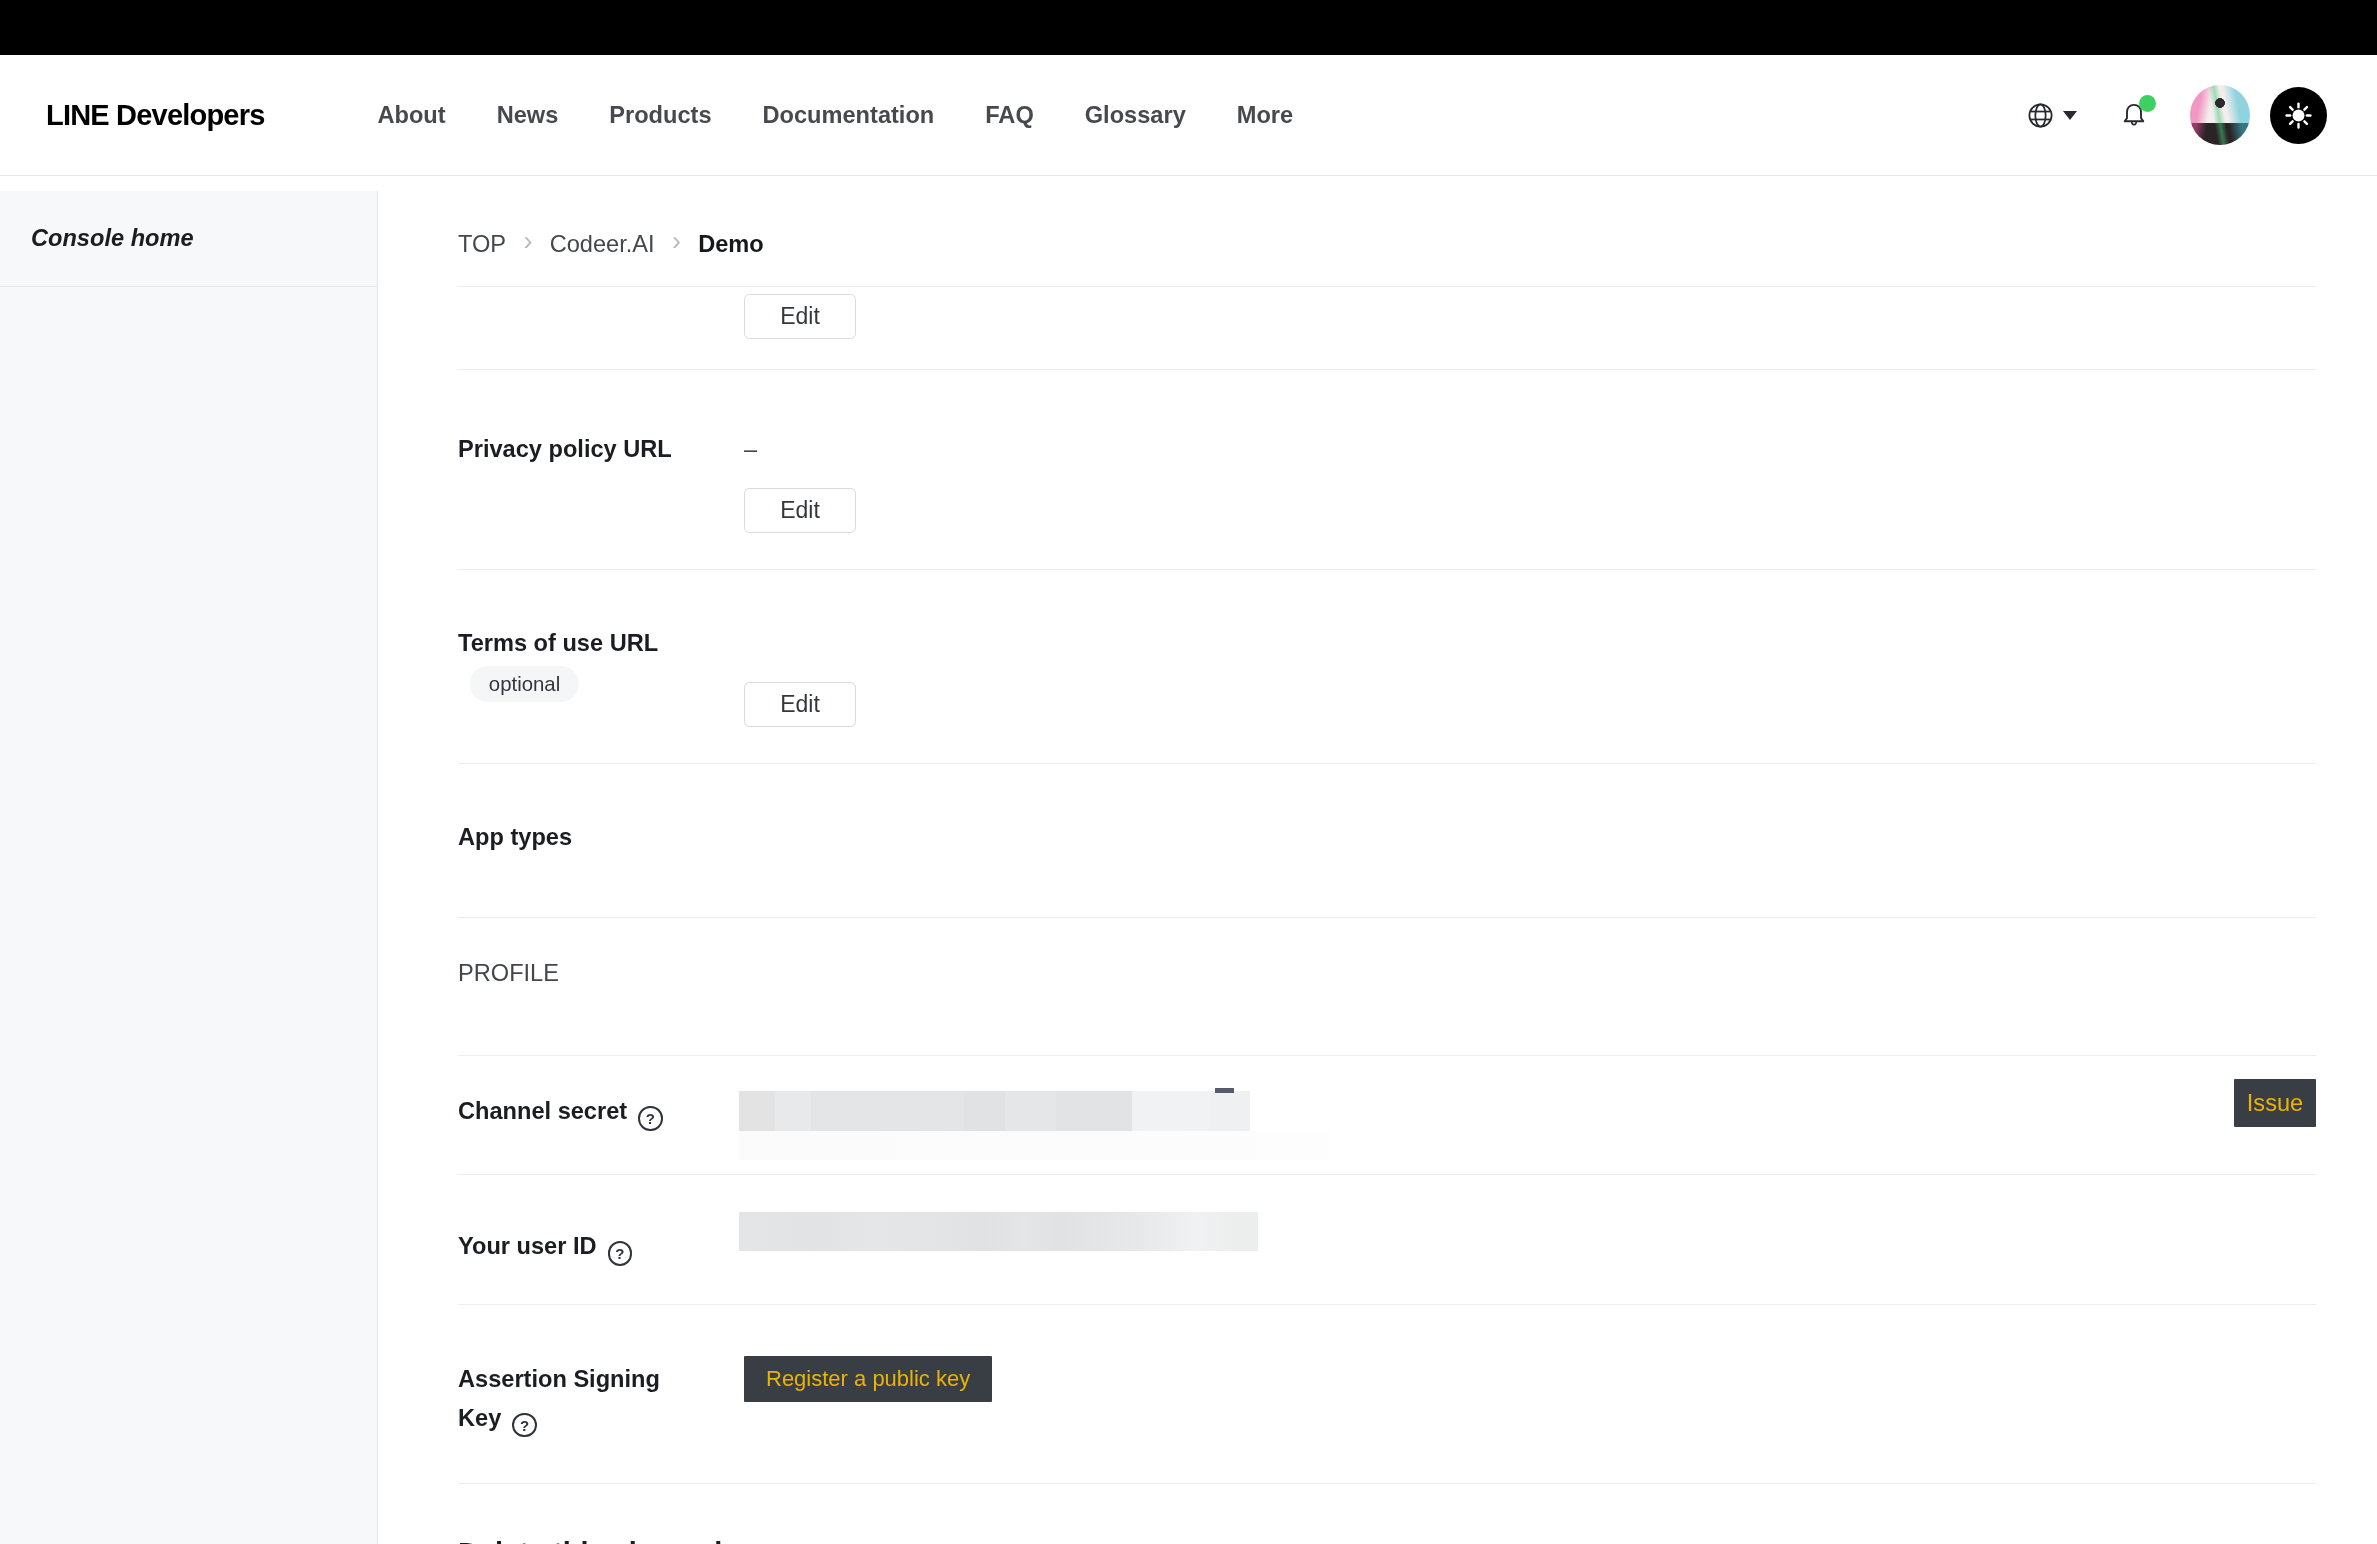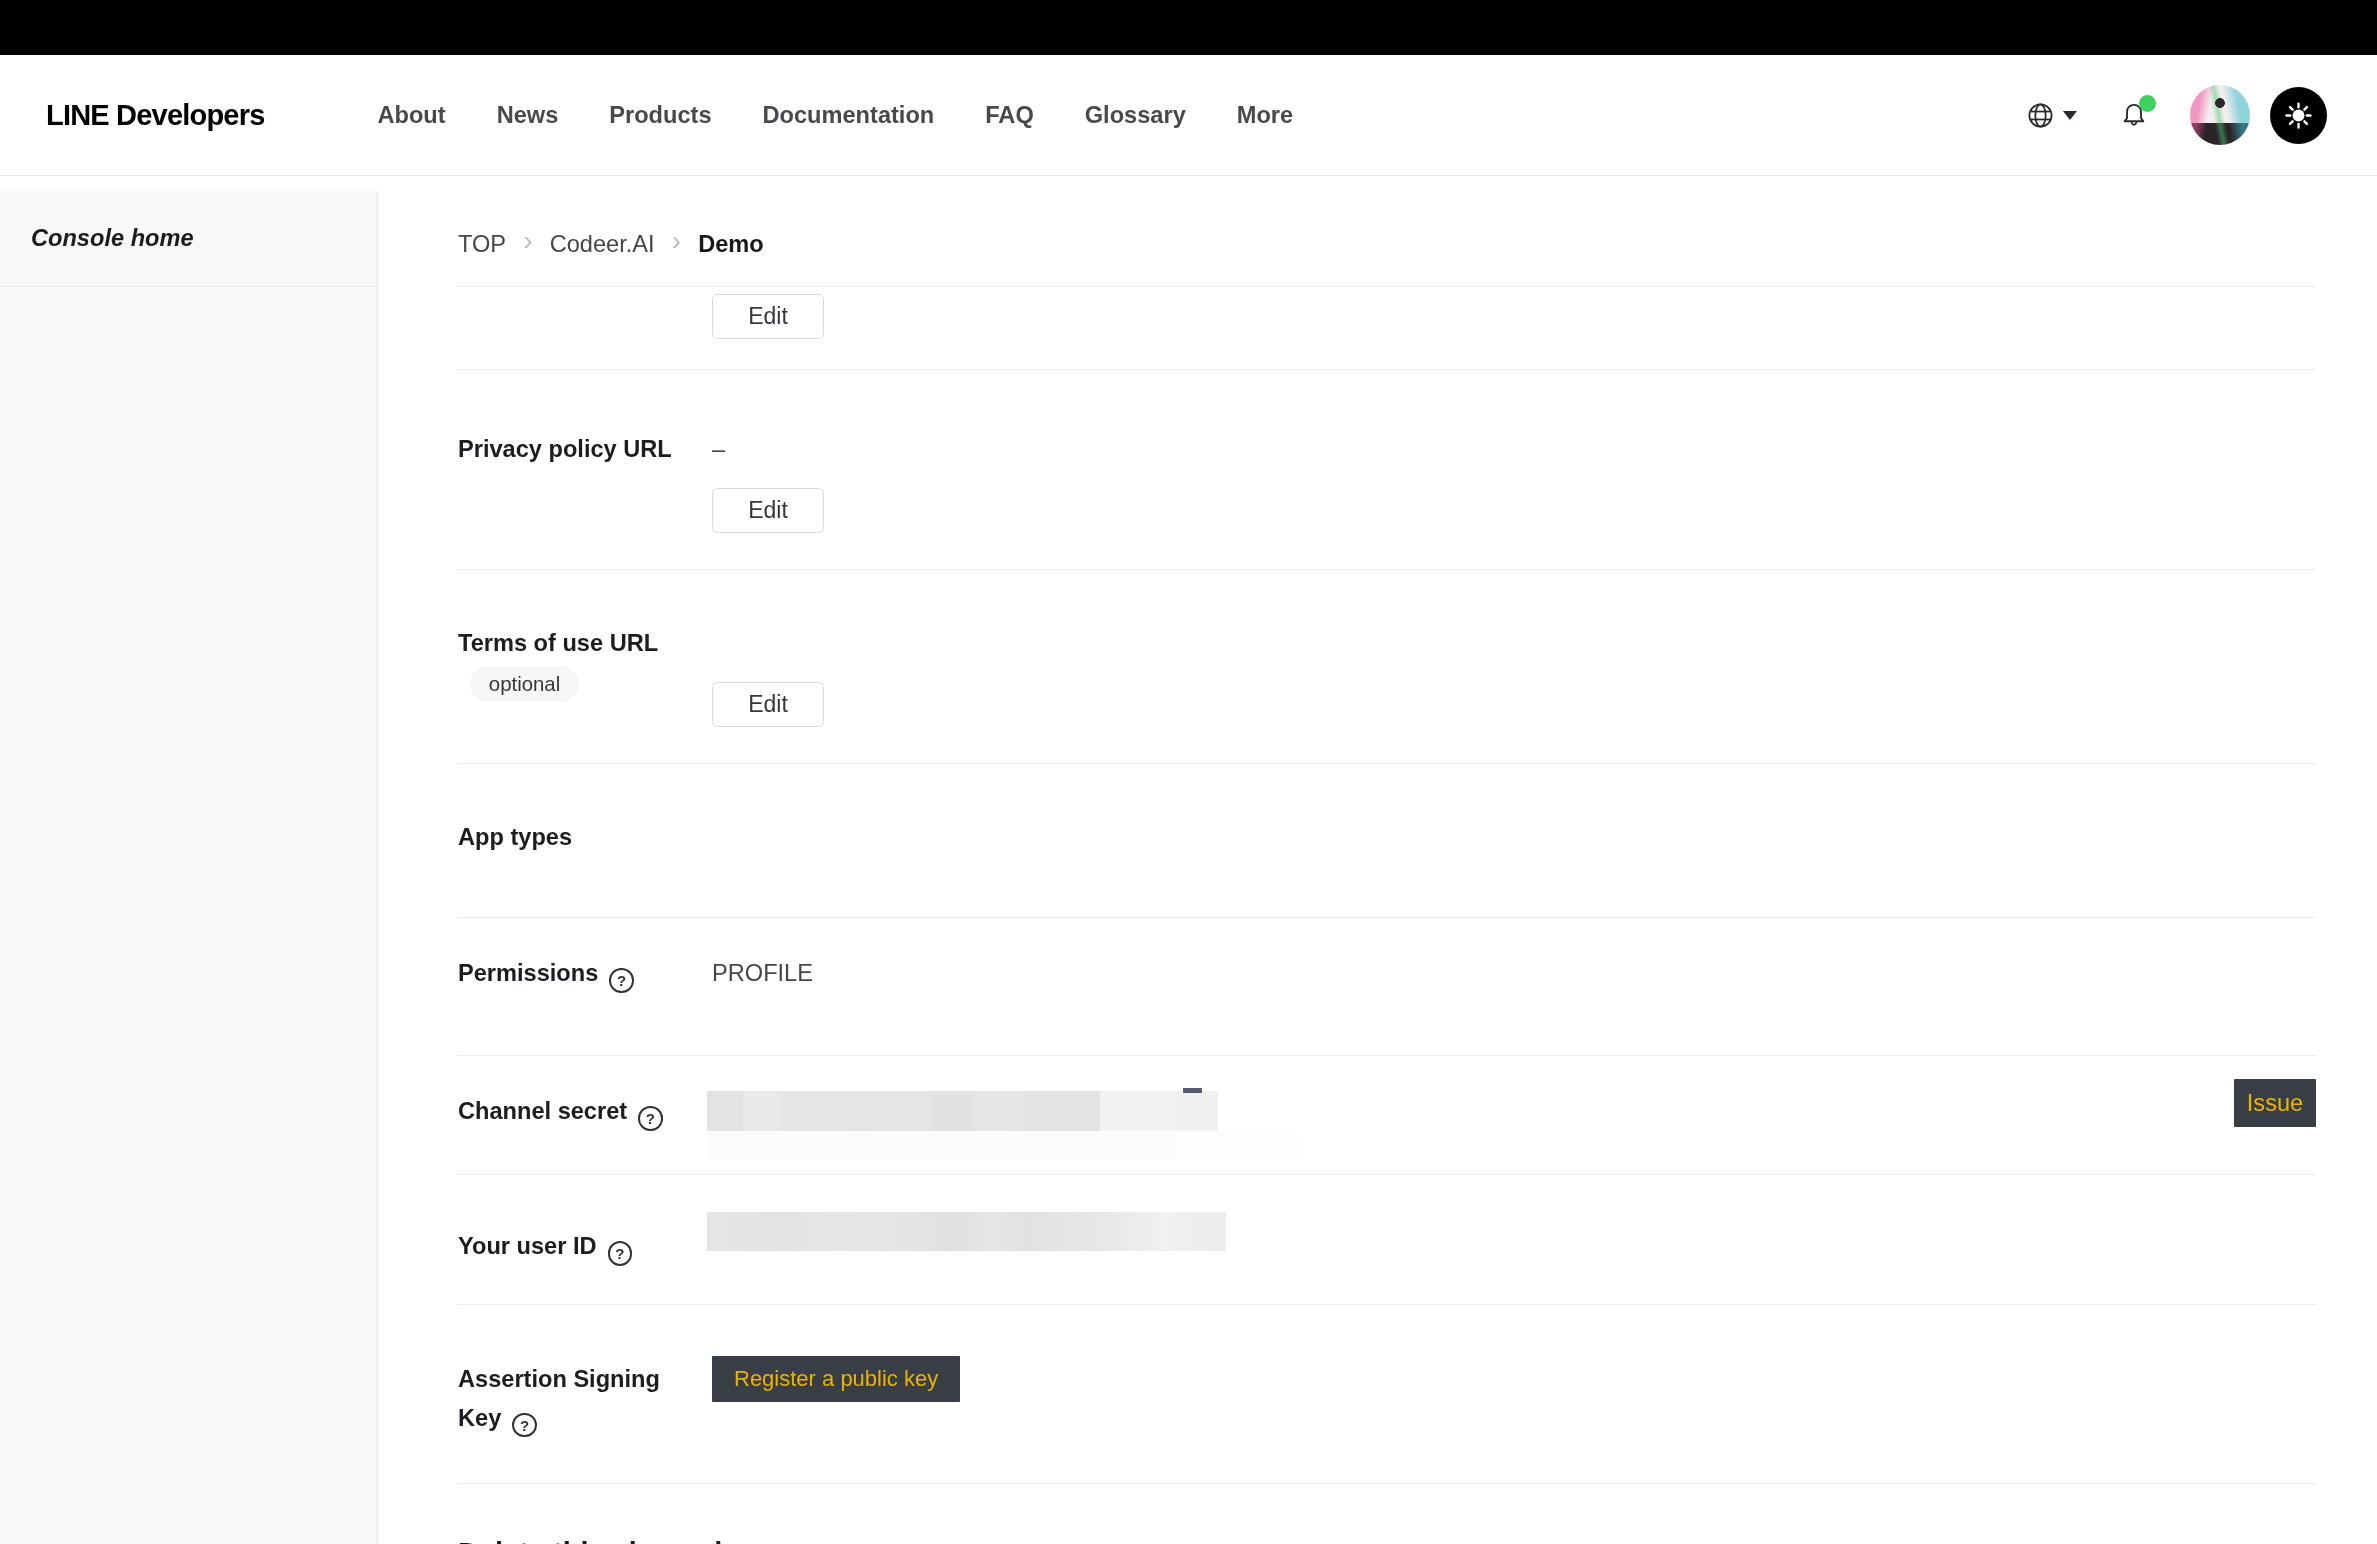--- a/index.html
+++ b/index.html
@@ -45,21 +45,21 @@
   .sidebar-item {
     height:96px; border-bottom:0.8px solid #e8eaec; display:flex; align-items:center;
     padding-left:31px; font-size:23.6px; font-weight:700; color:#1a1d21; cursor:pointer;
   }
   
   .main { position:absolute; left:378px; top:191px; right:0; bottom:0; background:#fff; padding:0 61px 0 80px; }
   .crumb-row { height:96px; display:flex; align-items:center; padding-top:11px; border-bottom:0.8px solid #ededee; }
   .crumb { font-size:23.6px; color:#44474c; text-decoration:none; cursor:pointer; }
   .crumb.current { font-weight:700; color:#16181c; cursor:default; }
   .crumb-sep { color:#b4bcc6; font-size:27px; margin:0 17.3px; line-height:1; padding-bottom:4.7px; }
-  .row { display:flex; border-bottom:0.8px solid #ededee; }
+  .row { display:flex; border-bottom:0.8px solid #ededee;gap:32px; }
   .label-col { width:254px; flex:none; }
   .value-col { flex:1; position:relative; }
   .lbl { font-size:23.6px; font-weight:700; color:#1a1d22; line-height:26px; }
   .val { font-size:23.6px; color:#43464c; line-height:26px; }
   .help {
     display:inline-flex; width:24.4px; height:24.4px; border:2.4px solid #2f343b; border-radius:50%;
     align-items:center; justify-content:center; font-size:15px; font-weight:700; color:#2f343b;
     margin-left:11px; vertical-align:-4.7px; cursor:pointer;
   }
   .btn-edit {
@@ -216,23 +216,20 @@
       </div>
     </div>
 
     <div class="row row-apptypes">
       <div class="label-col">
         <div class="lbl">App types</div>
       </div>
     </div>
 
     <div class="row row-perms">
-      <div class="label-col">
-        <div class="lbl"><span>Permissions</span><span class="help">?</span></div>
-      </div>
       <div class="value-col">
         <div class="val">PROFILE</div>
       </div>
     </div>
 
     <div class="row row-secret">
       <div class="label-col">
         <div class="lbl"><span>Channel secret</span><span class="help">?</span></div>
       </div>
       <div class="value-col">

